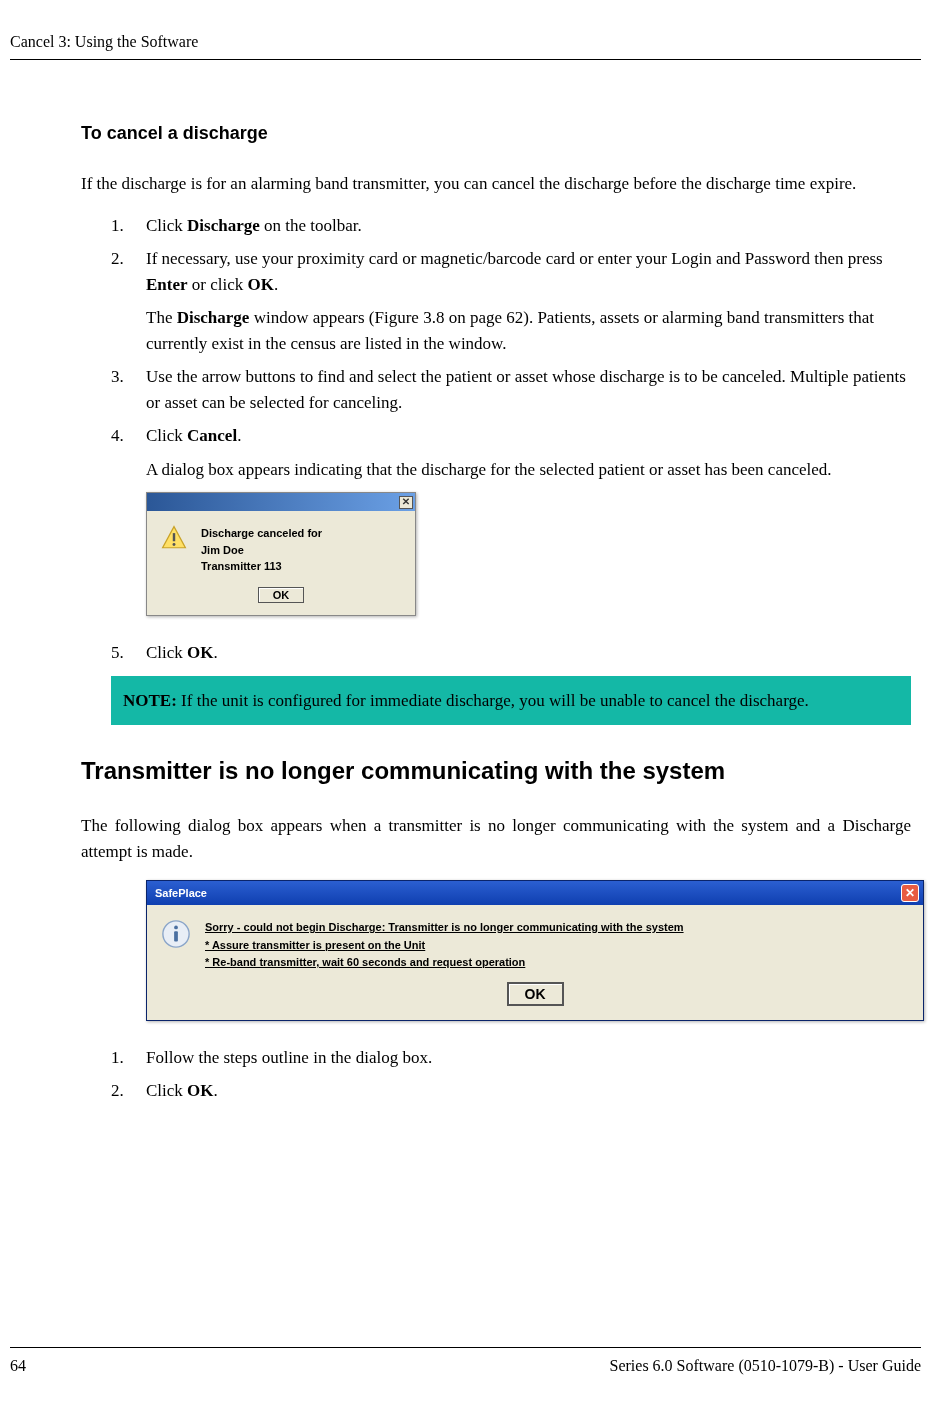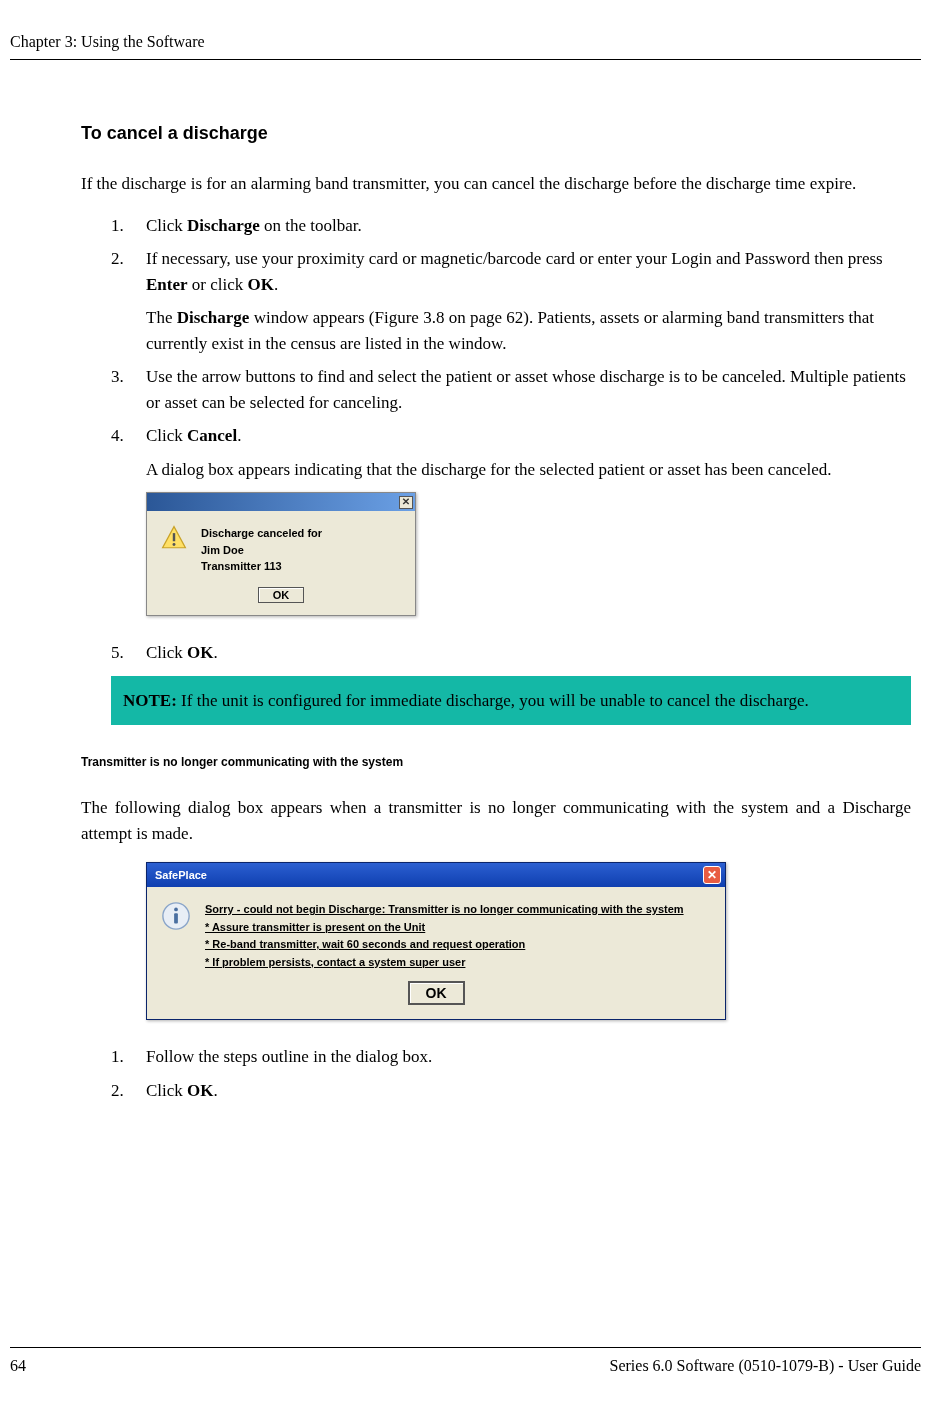--- a/index.html
+++ b/index.html
@@ -29,21 +29,21 @@
       margin-left: 51px;
     }
     h2 {
       font-family: Arial, sans-serif;
       font-size: 18px;
       font-weight: bold;
       margin-bottom: 24px;
     }
     h3 {
       font-family: Arial, sans-serif;
-      font-size: 12px;
+      font-size: 24px;
       font-weight: bold;
       margin-top: 28px;
       margin-bottom: 24px;
     }
     .intro {
       margin-bottom: 16px;
       text-align: justify;
     }
     ol {
       list-style: none;
@@ -119,21 +119,21 @@
       font-family: Tahoma, Arial, sans-serif;
       font-size: 11px;
       border: 1px solid #555;
       background: #ece9d8;
       padding: 1px 14px;
       font-weight: bold;
       box-shadow: inset 1px 1px 0 #fff;
     }
     .dialog2 {
       margin: 14px 0 24px 65px;
-      width: 580px;
+      width: 778px;
       border: 1px solid #0a246a;
       background: #ece9d8;
       font-family: Tahoma, Arial, sans-serif;
       font-size: 11px;
       box-shadow: 1px 1px 3px rgba(0,0,0,0.3);
     }
     .dialog2-titlebar {
       background: linear-gradient(to bottom, #2b5fd1, #0f3fb0);
       height: 24px;
       display: flex;
@@ -203,21 +203,21 @@
       display: flex;
       justify-content: space-between;
       font-size: 16px;
       margin-left: -20px;
     }
     .smallcaps { font-variant: small-caps; }
   </style>
 </head>
 <body>
 
-<div class="chapter-header">Chapter 3: Using the Software</div>
+<div class="chapter-header">Cancel 3: Using the Software</div>
 <div class="header-line"></div>
 
 <div class="content">
 
   <h2>To cancel a discharge</h2>
   <p class="intro">If the discharge is for an alarming band transmitter, you can cancel the discharge before the discharge time expire.</p>
 
   <ol>
     <li>
       <span class="num">1.</span>
@@ -288,21 +288,20 @@
         <svg viewBox="0 0 32 32">
             <circle cx="16" cy="16" r="14" fill="#e8eef6" stroke="#8aa5c9" stroke-width="1.5"></circle>
             <circle cx="16" cy="9" r="2" fill="#4a6fa0"></circle>
             <rect x="14" y="13" width="4" height="11" rx="1" fill="#4a6fa0"></rect>
           </svg>
       </div>
       <div class="dialog2-text">
         <div>Sorry - could not begin Discharge: Transmitter is no longer communicating with the system</div>
         <div>* Assure transmitter is present on the Unit</div>
         <div>* Re-band transmitter, wait 60 seconds and request operation</div>
-        <div>* If problem persists, contact a system super user</div>
       </div>
     </div>
     <div class="dialog2-buttons">
       <button class="dialog2-ok">OK</button>
     </div>
   </div>
 
   <ol>
     <li>
       <span class="num">1.</span>

